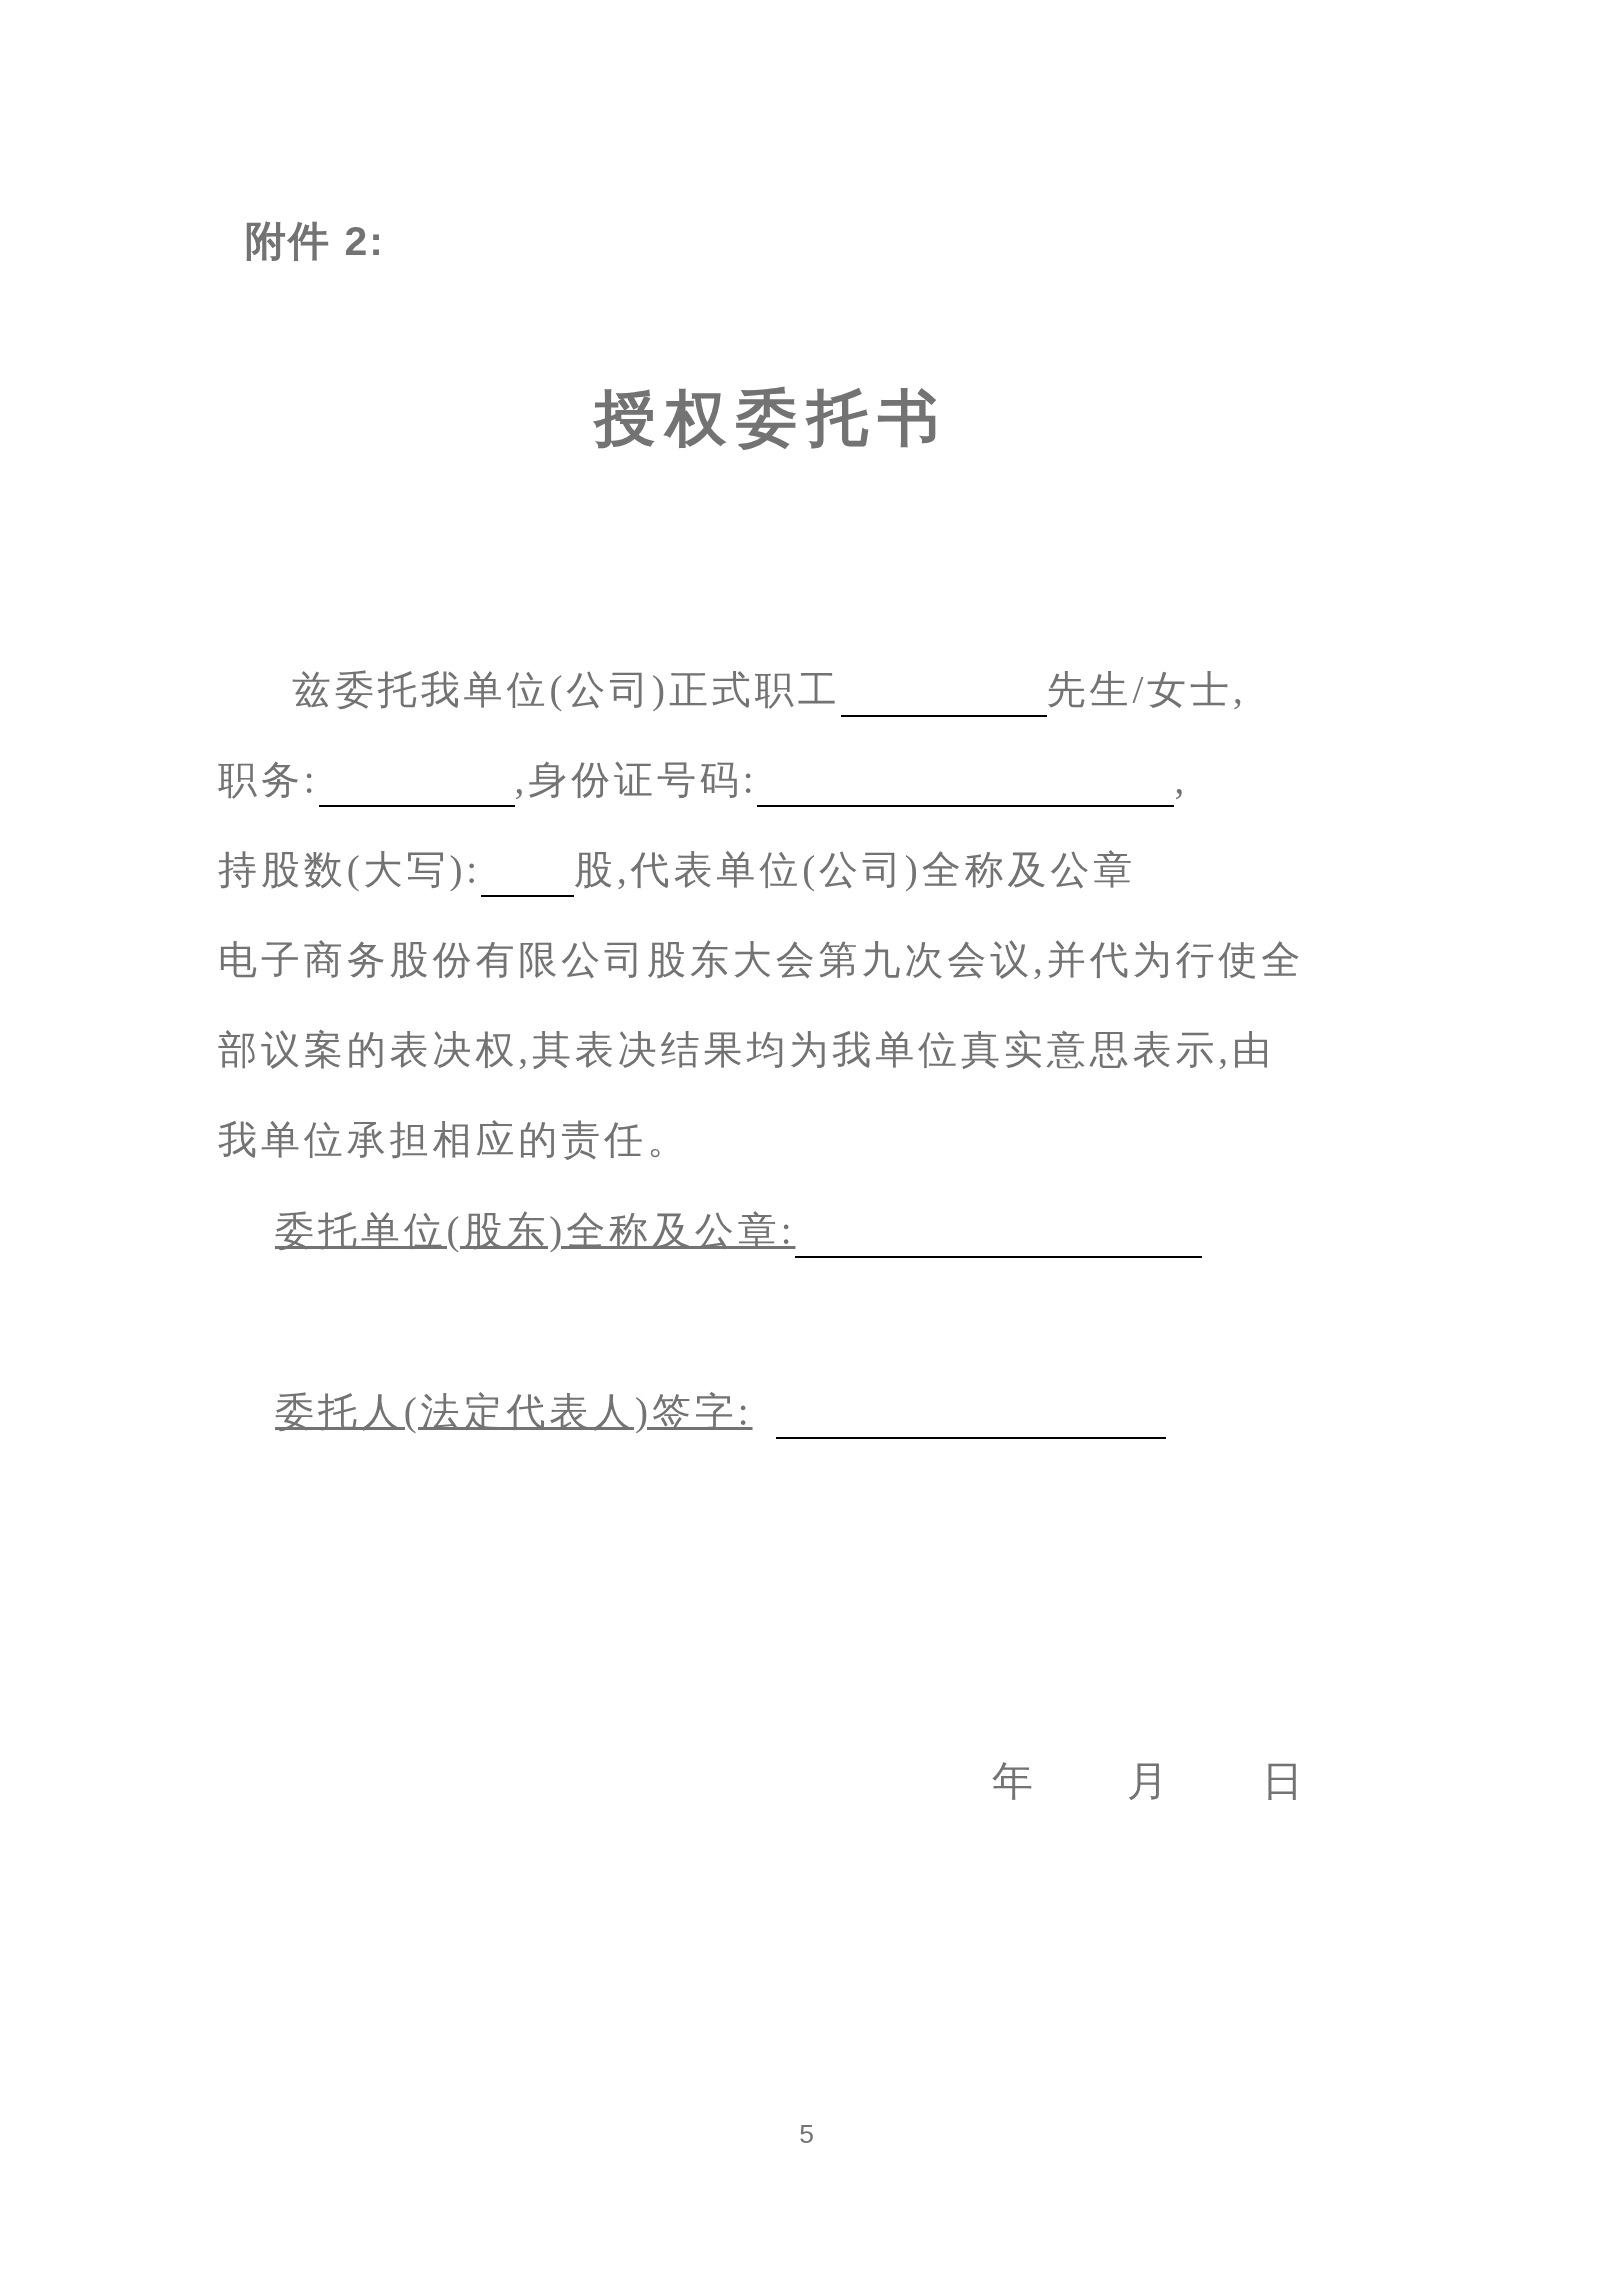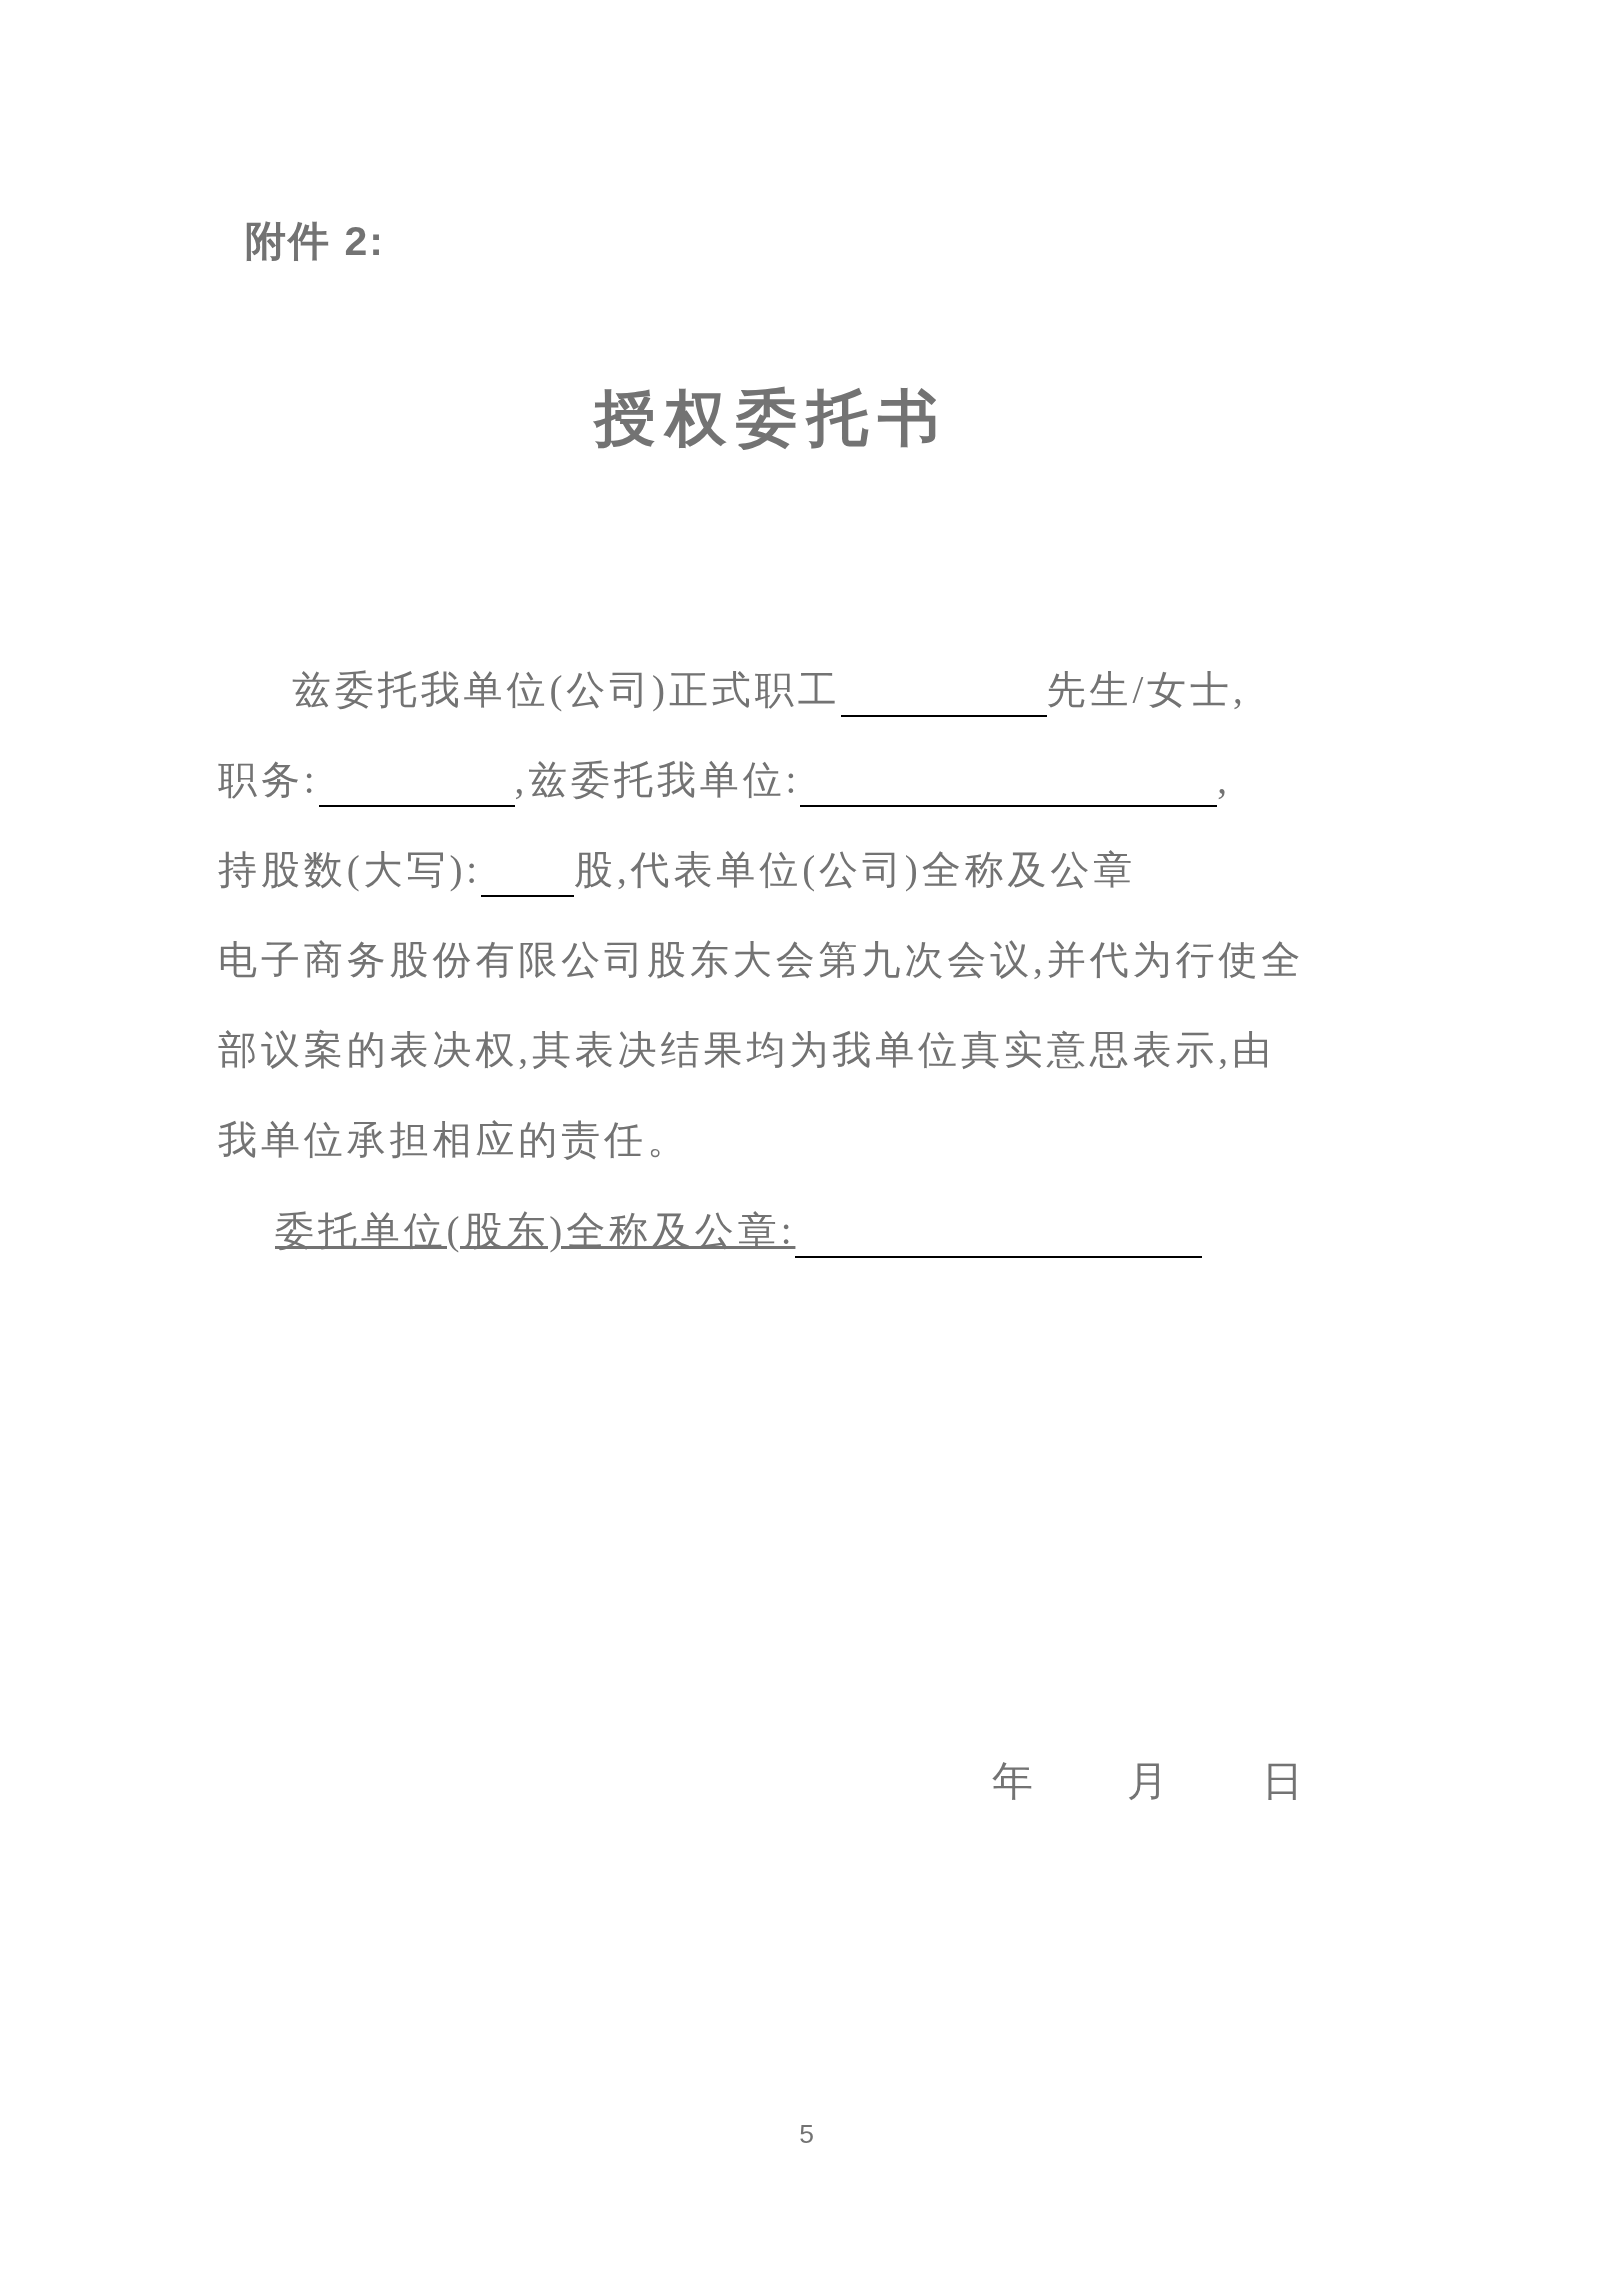--- a/index.html
+++ b/index.html
@@ -92,21 +92,21 @@
 
   <div class="attachment-label">附件 2:</div>
 
   <div class="doc-title">授权委托书</div>
 
   <div class="body-line t1 indent-first">
     <span>兹委托我单位(公司)正式职工</span><span class="blank f1"></span><span>先生/女士,</span>
   </div>
 
   <div class="body-line t2">
-    <span>职务:</span><span class="blank f2a"></span><span>,兹委托我单位:</span><span class="blank f2b"></span><span>,</span>
+    <span>职务:</span><span class="blank f2a"></span><span>,身份证号码:</span><span class="blank f2b"></span><span>,</span>
   </div>
 
   <div class="body-line t3">
     <span>持股数(大写):</span><span class="blank f3"></span><span>股,代表单位(公司)全称及公章</span>
   </div>
 
   <div class="body-line t5">
     <span>部议案的表决权,其表决结果均为我单位真实意思表示,由</span>
   </div>
 
@@ -115,20 +115,23 @@
   </div>
 
   <div class="body-line t6">
     <span>我单位承担相应的责任。</span>
   </div>
 
   <div class="body-line t7 indent-sig">
     <span>委托单位(股东)全称及公章:</span><span class="blank f7"></span>
   </div>
 
+  <div class="body-line t8 indent-sig">
+    <span>委托人(法定代表人)签字:</span><span class="blank f8"></span>
+  </div>
 
   <div class="date-line">
     <span>年</span>
     <span>月</span>
     <span>日</span>
   </div>
 
   <div class="page-number">5</div>
 
 </div>

